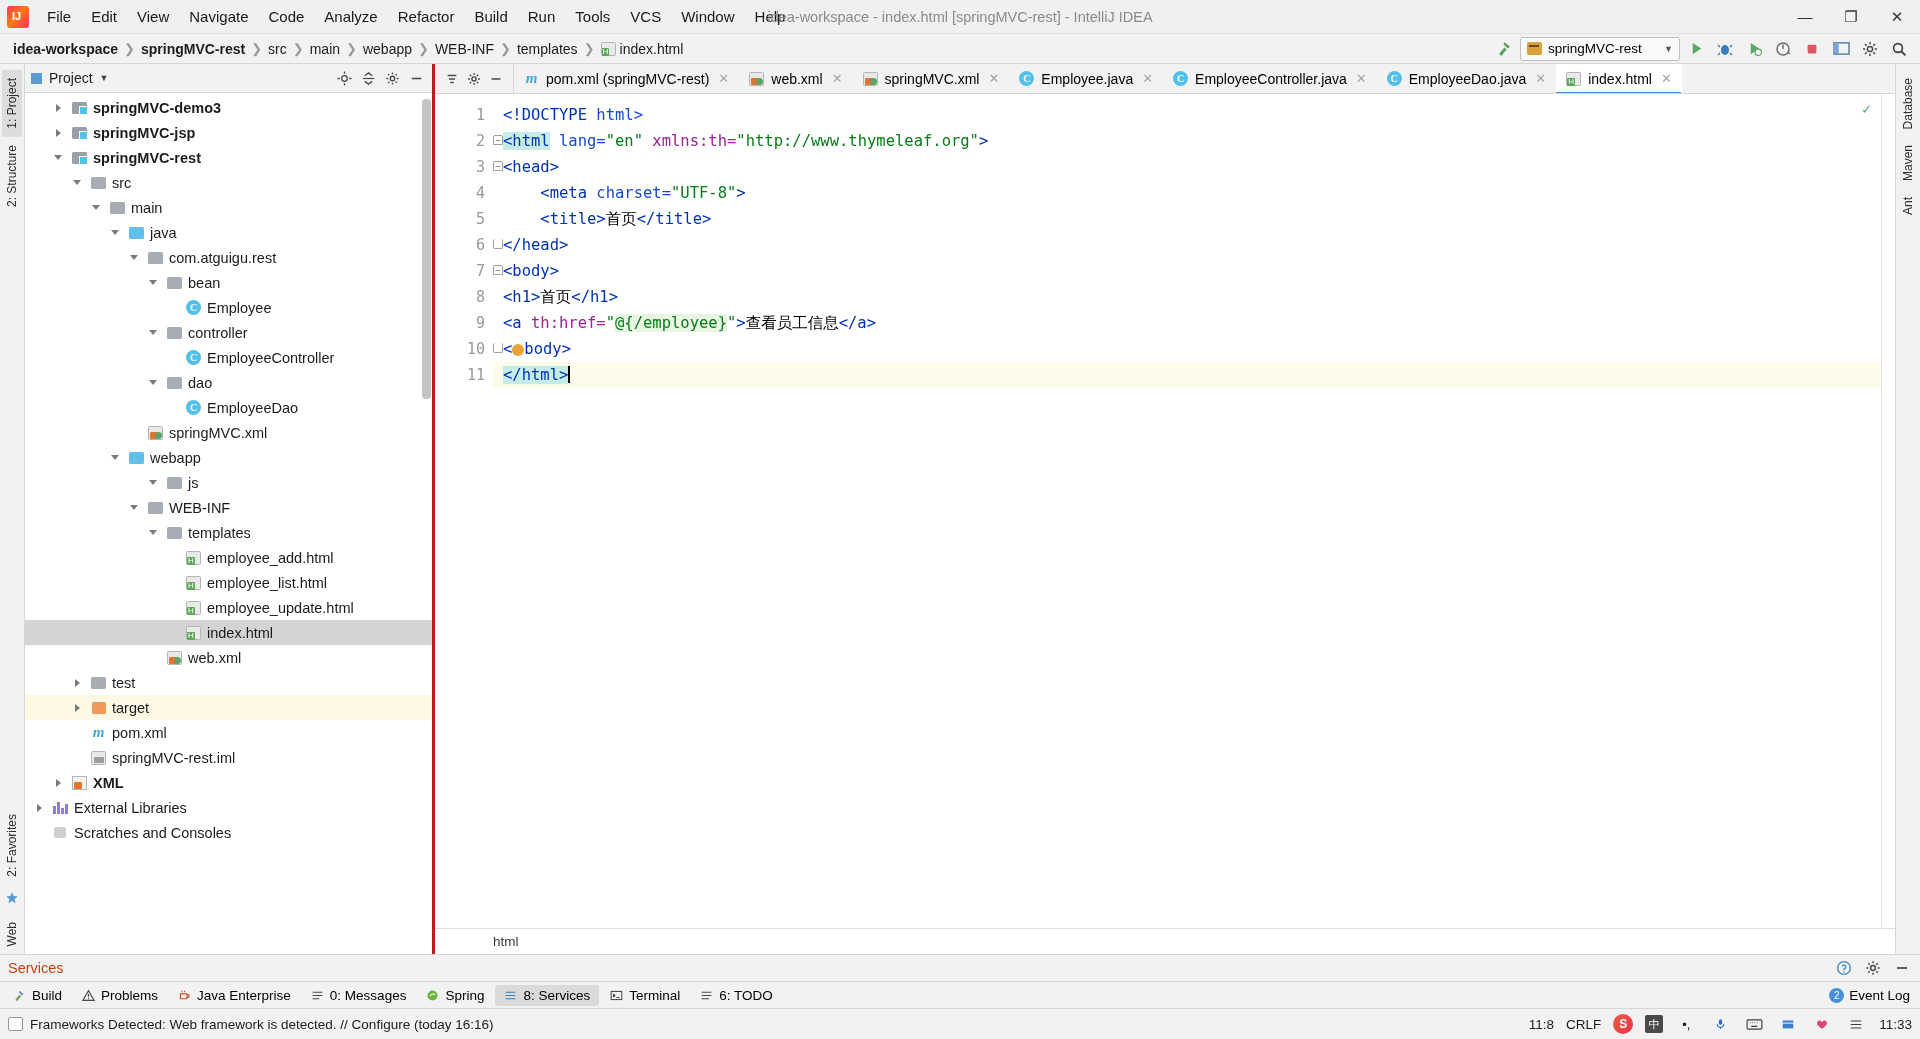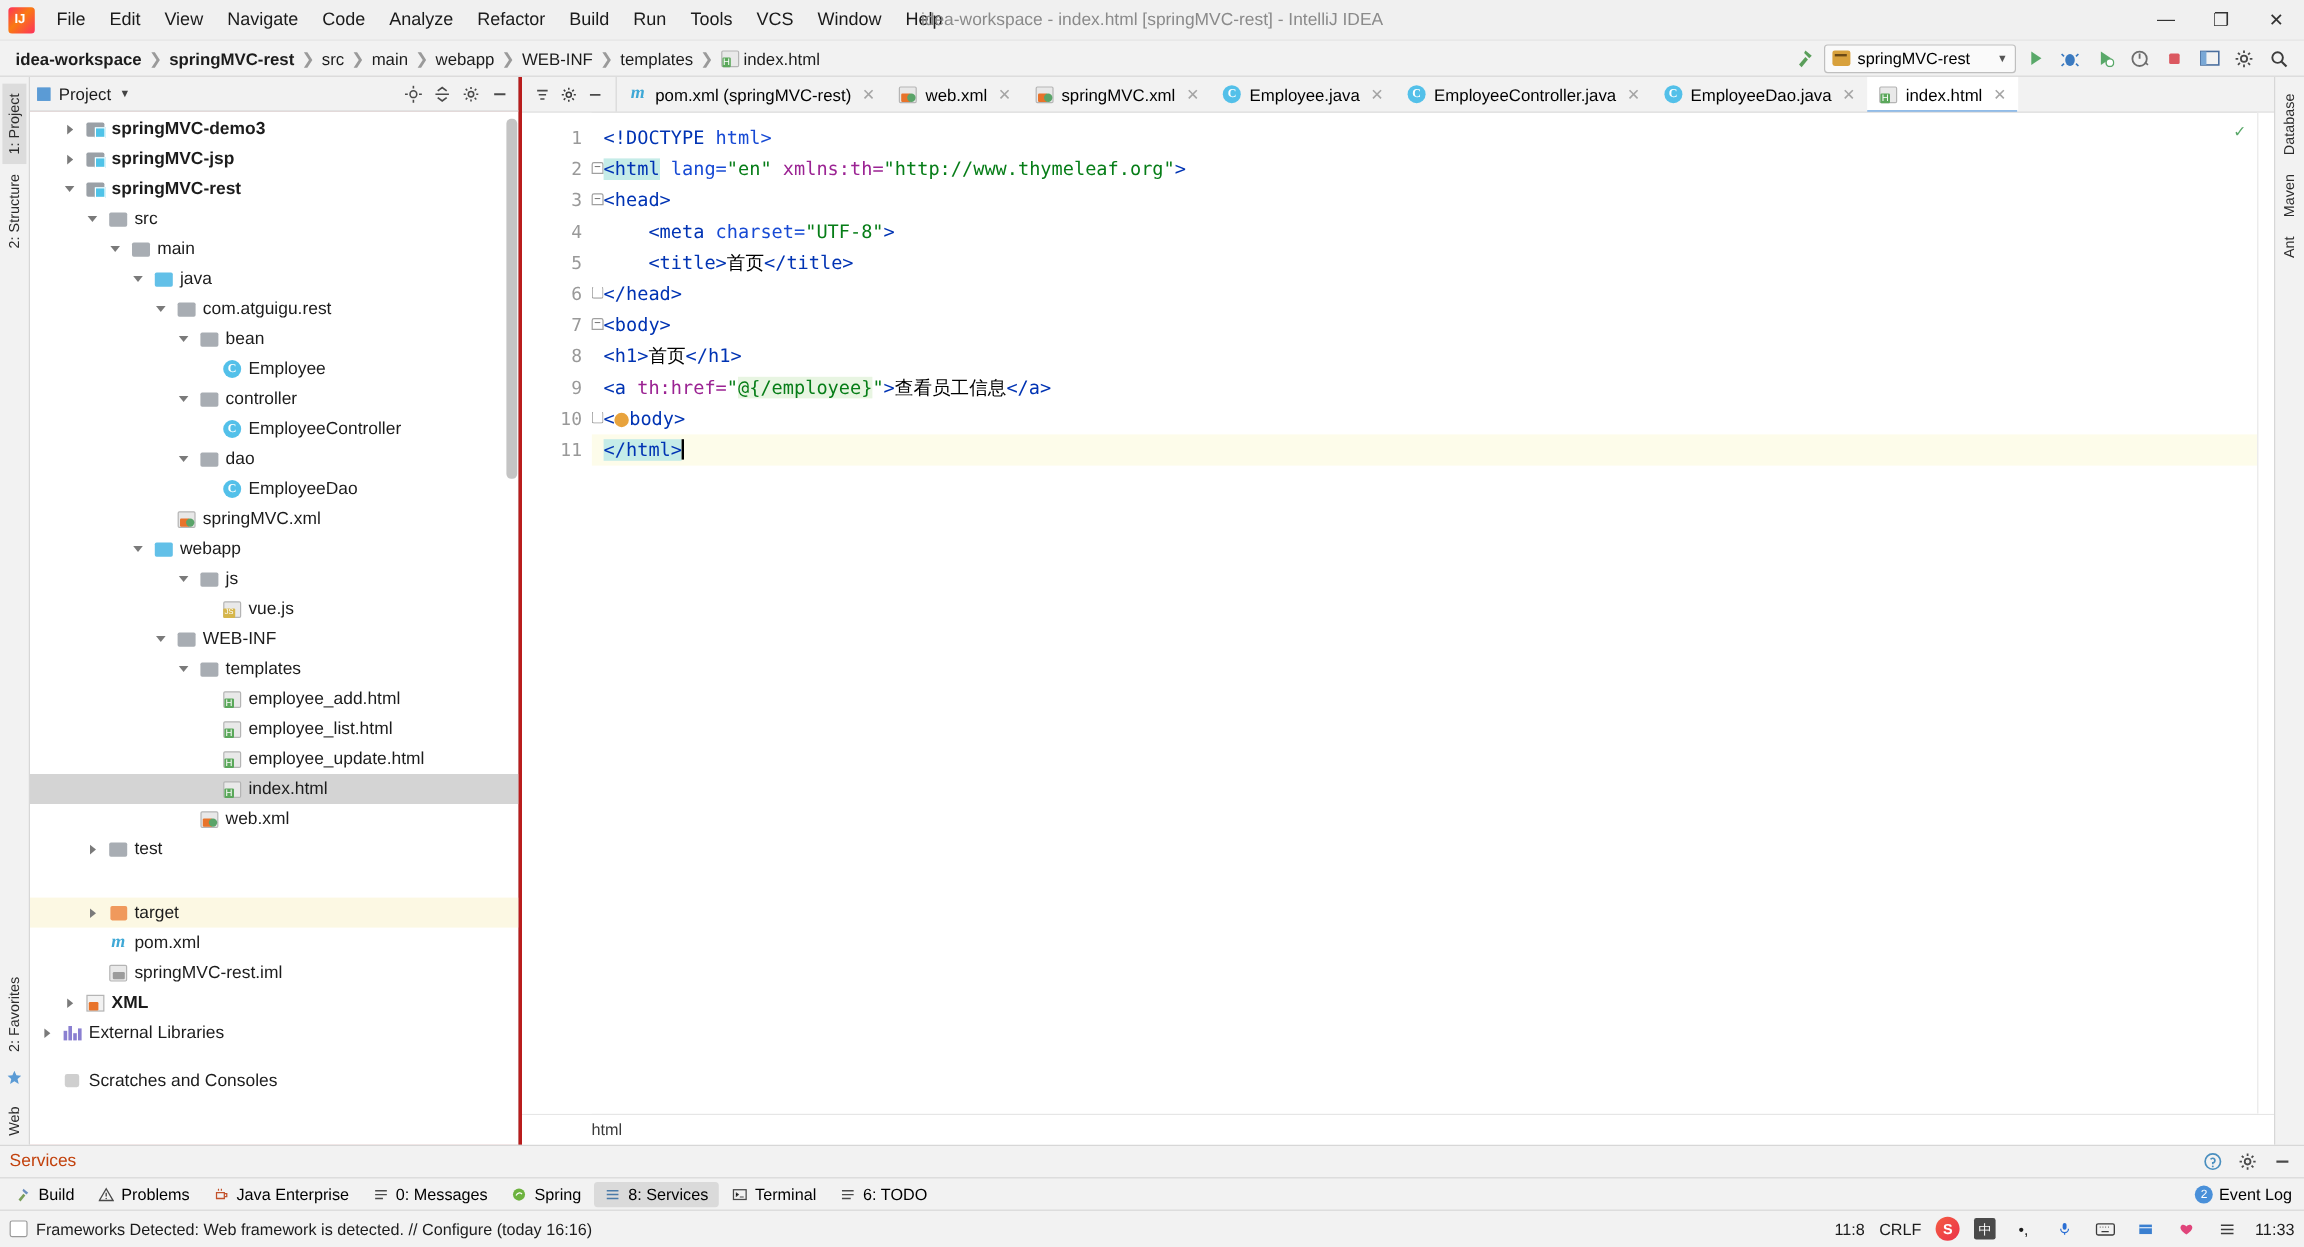--- a/index.html
+++ b/index.html
@@ -578,90 +578,83 @@
           </div>
           <div class="trow" style="padding-left: 120px;">
             <span class="tw">
               <span class="arrow down"></span>
             </span>
             <span class="ticon">
               <span class="f-gray"></span>
             </span>
             <span class="tlabel">js</span>
           </div>
+          <div class="trow" style="padding-left: 101px;">
+            <span class="tw">
+              <span class="arrow down"></span>
+            </span>
+            <span class="ticon">
+              <span class="f-gray"></span>
+            </span>
+            <span class="tlabel">WEB-INF</span>
+          </div>
+          <div class="trow" style="padding-left: 120px;">
+            <span class="tw">
+              <span class="arrow down"></span>
+            </span>
+            <span class="ticon">
+              <span class="f-gray"></span>
+            </span>
+            <span class="tlabel">templates</span>
+          </div>
           <div class="trow" style="padding-left: 139px;">
             <span class="tw"></span>
             <span class="ticon">
-              <span class="jsic"></span>
-            </span>
-            <span class="tlabel">vue.js</span>
-          </div>
-          <div class="trow" style="padding-left: 101px;">
-            <span class="tw">
-              <span class="arrow down"></span>
+              <span class="htmlic"></span>
+            </span>
+            <span class="tlabel">employee_add.html</span>
+          </div>
+          <div class="trow" style="padding-left: 139px;">
+            <span class="tw"></span>
+            <span class="ticon">
+              <span class="htmlic"></span>
+            </span>
+            <span class="tlabel">employee_list.html</span>
+          </div>
+          <div class="trow" style="padding-left: 139px;">
+            <span class="tw"></span>
+            <span class="ticon">
+              <span class="htmlic"></span>
+            </span>
+            <span class="tlabel">employee_update.html</span>
+          </div>
+          <div class="trow selected" style="padding-left: 139px;">
+            <span class="tw"></span>
+            <span class="ticon">
+              <span class="htmlic"></span>
+            </span>
+            <span class="tlabel">index.html</span>
+          </div>
+          <div class="trow" style="padding-left: 120px;">
+            <span class="tw"></span>
+            <span class="ticon">
+              <span class="xmlic"></span>
+            </span>
+            <span class="tlabel">web.xml</span>
+          </div>
+          <div class="trow" style="padding-left: 44px;">
+            <span class="tw">
+              <span class="arrow right"></span>
             </span>
             <span class="ticon">
               <span class="f-gray"></span>
             </span>
-            <span class="tlabel">WEB-INF</span>
-          </div>
-          <div class="trow" style="padding-left: 120px;">
-            <span class="tw">
-              <span class="arrow down"></span>
-            </span>
-            <span class="ticon">
-              <span class="f-gray"></span>
-            </span>
-            <span class="tlabel">templates</span>
-          </div>
-          <div class="trow" style="padding-left: 139px;">
-            <span class="tw"></span>
-            <span class="ticon">
-              <span class="htmlic"></span>
-            </span>
-            <span class="tlabel">employee_add.html</span>
-          </div>
-          <div class="trow" style="padding-left: 139px;">
-            <span class="tw"></span>
-            <span class="ticon">
-              <span class="htmlic"></span>
-            </span>
-            <span class="tlabel">employee_list.html</span>
-          </div>
-          <div class="trow" style="padding-left: 139px;">
-            <span class="tw"></span>
-            <span class="ticon">
-              <span class="htmlic"></span>
-            </span>
-            <span class="tlabel">employee_update.html</span>
-          </div>
-          <div class="trow selected" style="padding-left: 139px;">
-            <span class="tw"></span>
-            <span class="ticon">
-              <span class="htmlic"></span>
-            </span>
-            <span class="tlabel">index.html</span>
-          </div>
-          <div class="trow" style="padding-left: 120px;">
-            <span class="tw"></span>
-            <span class="ticon">
-              <span class="xmlic"></span>
-            </span>
-            <span class="tlabel">web.xml</span>
-          </div>
-          <div class="trow" style="padding-left: 44px;">
-            <span class="tw">
-              <span class="arrow right"></span>
-            </span>
-            <span class="ticon">
-              <span class="f-gray"></span>
-            </span>
             <span class="tlabel">test</span>
           </div>
-          <div class="trow highlight" style="padding-left: 44px; margin-top: 28px;">
+          <div class="trow highlight" style="padding-left: 44px;">
             <span class="tw">
               <span class="arrow right"></span>
             </span>
             <span class="ticon">
               <span class="f-orange"></span>
             </span>
             <span class="tlabel">target</span>
           </div>
           <div class="trow" style="padding-left: 44px;">
             <span class="tw"></span>
@@ -693,21 +686,21 @@
             <span class="ticon">
               <span class="libic">
                 <i style="height:8px"></i>
                 <i style="height:12px"></i>
                 <i style="height:6px"></i>
                 <i style="height:10px"></i>
               </span>
             </span>
             <span class="tlabel">External Libraries</span>
           </div>
-          <div class="trow" style="padding-left: 6px; margin-top: 15px;">
+          <div class="trow" style="padding-left: 6px;">
             <span class="tw"></span>
             <span class="ticon">
               <span class="scr"></span>
             </span>
             <span class="tlabel">Scratches and Consoles</span>
           </div>
           <div class="tree-scrollbar" style="top: 6px; height: 300px;"></div>
         </div>
     </div>
 

